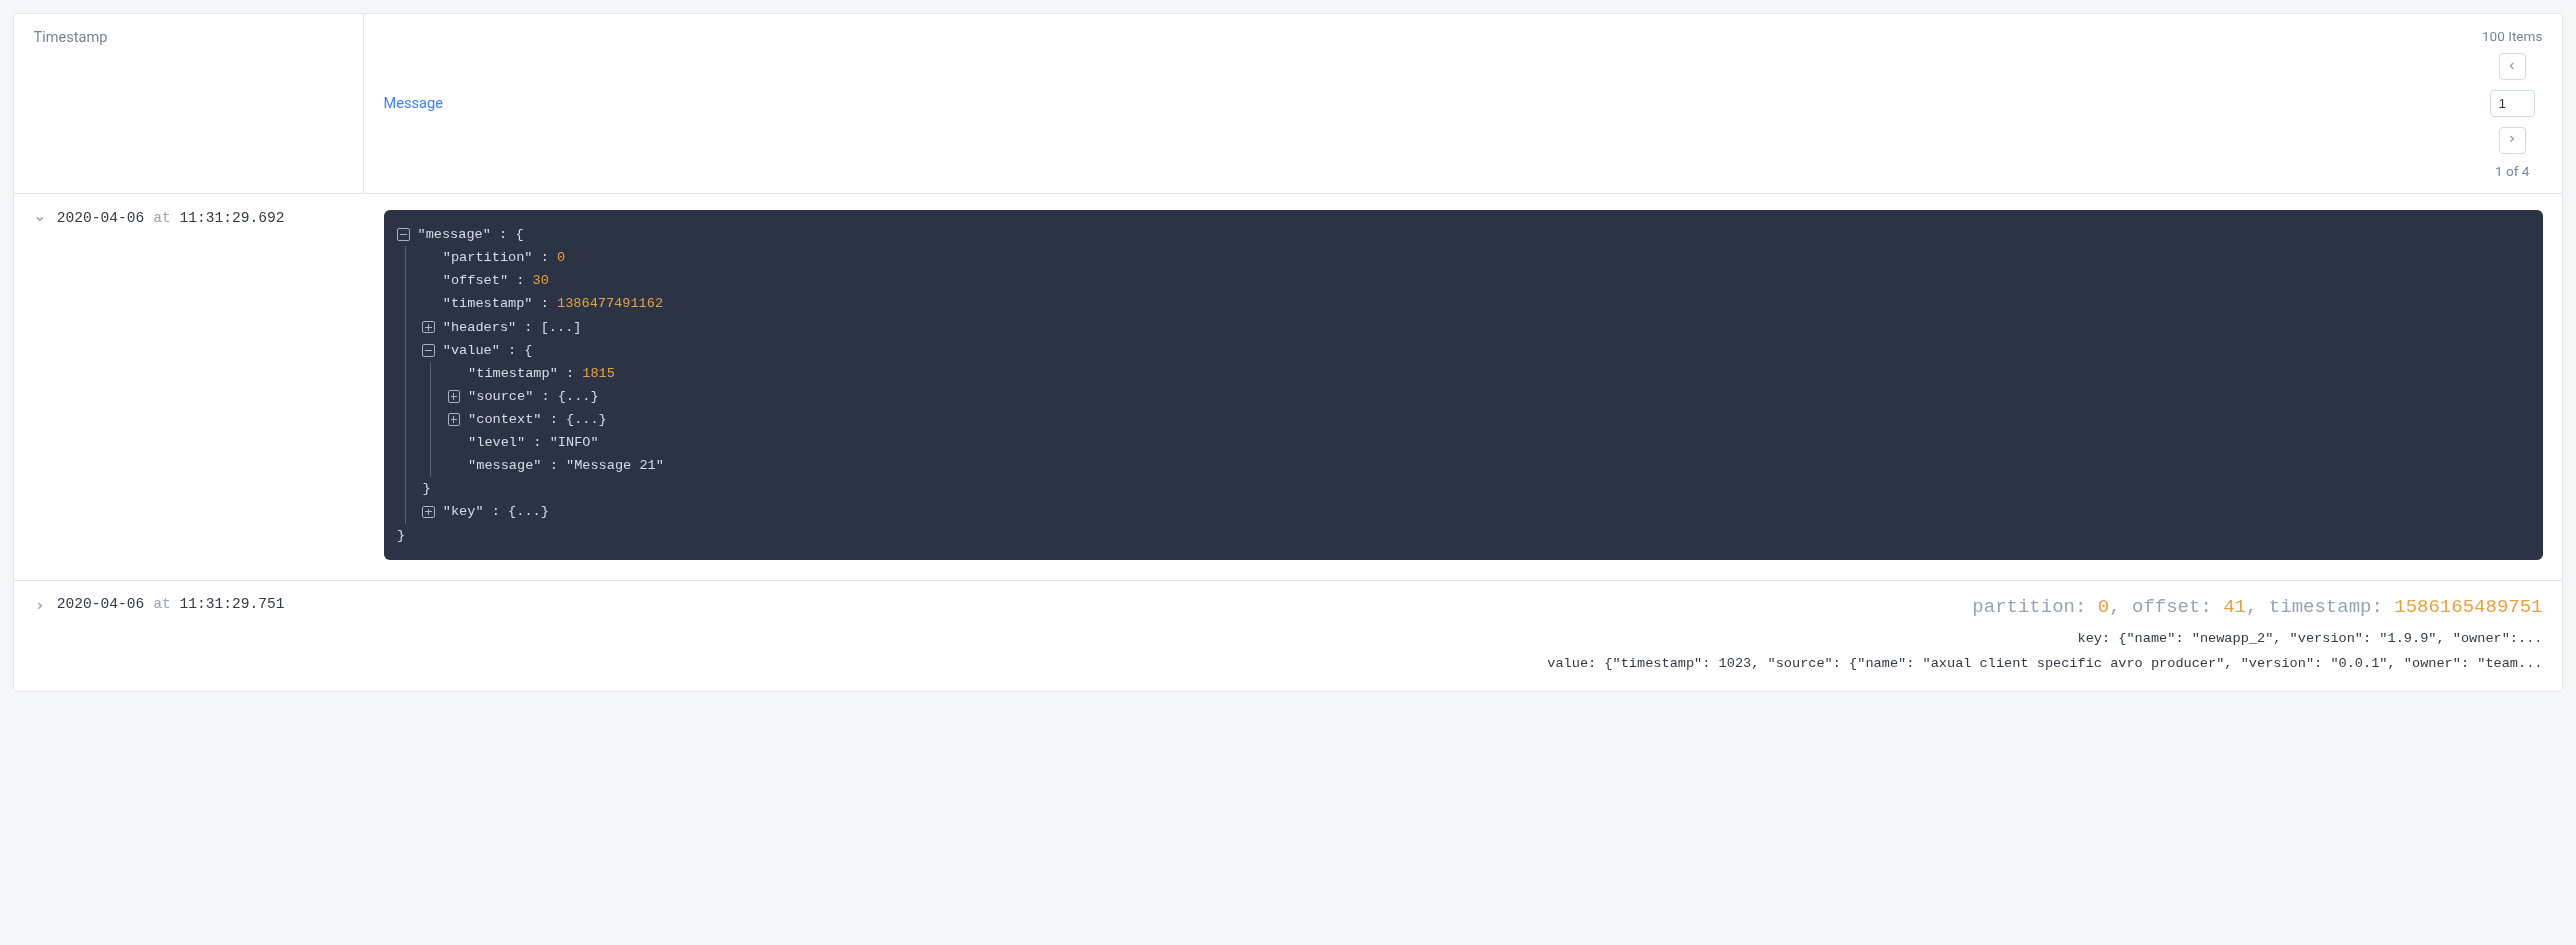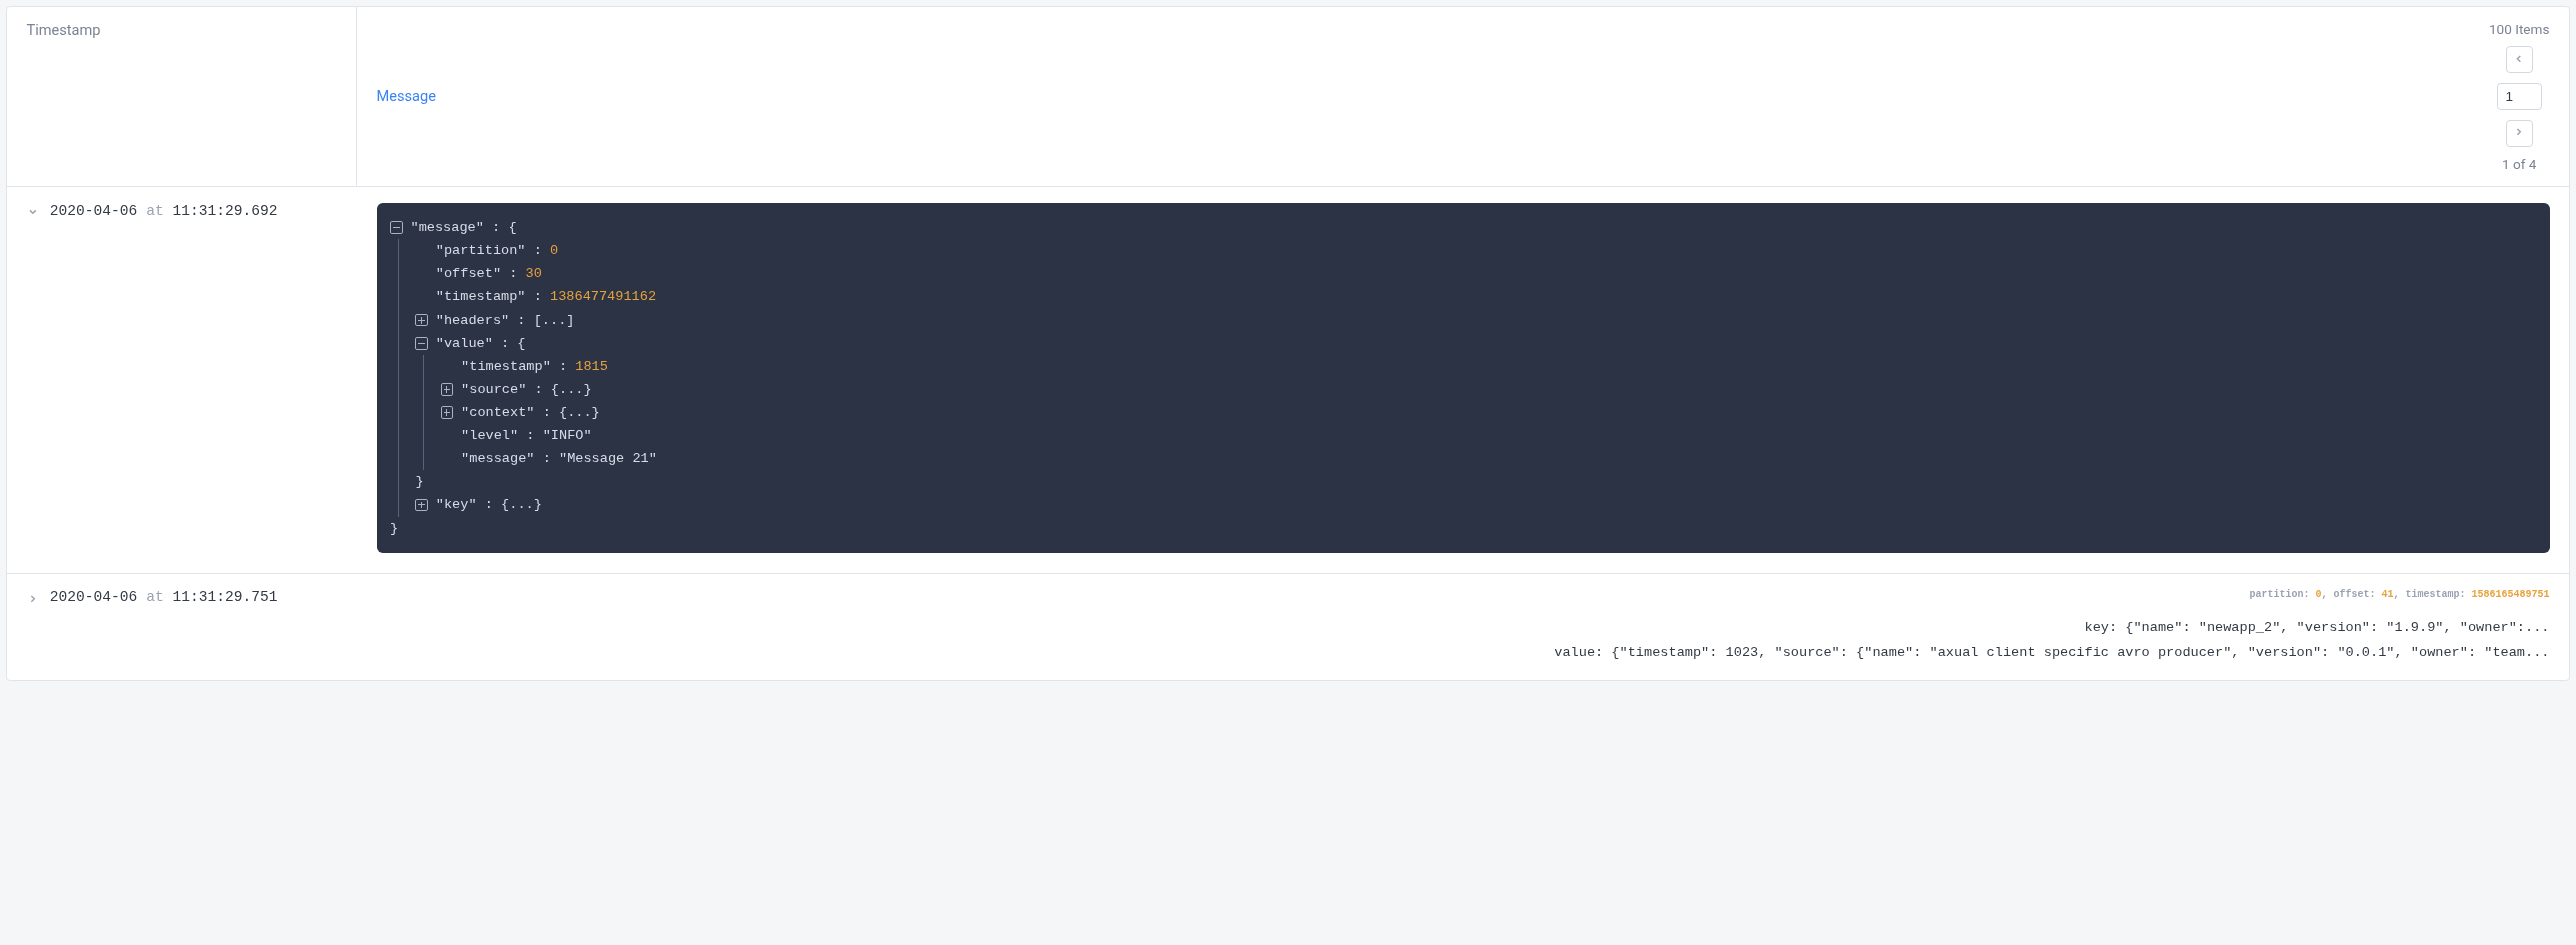--- a/index.html
+++ b/index.html
@@ -5,21 +5,21 @@
   * { box-sizing: border-box; }
   html, body {
     margin: 0;
     padding: 0;
     font-family: -apple-system, BlinkMacSystemFont, "Segoe UI", Roboto, Helvetica, Arial, sans-serif;
     background: #f5f6f8;
     color: #333a45;
     font-size: 13.6px;
   }
   .outer {
-    padding: 6px;
+    padding: 13px;
   }
   .panel {
     background: #fff;
     border: 1px solid #e1e4ea;
     border-radius: 3.9px;
     overflow: hidden;
   }
   .header {
     display: flex;
     border-bottom: 1px solid #e1e4ea;
@@ -170,24 +170,23 @@
   }
   .node-spacer {
     width: 12.6px;
     height: 12.6px;
     display: inline-block;
     margin-right: 7.8px;
     flex-shrink: 0;
   }
   .collapsed-meta {
     font-family: SFMono-Regular, Menlo, Monaco, Consolas, "Liberation Mono", monospace;
-    font-size: 10px;
+    font-size: 19px;
     color: #9aa3b2;
-    margin-bottom: 20px;
-    font-weight: bold;
+    margin-bottom: 13px;
   }
   .collapsed-meta .mn { color: #e8a23d; }
   .collapsed-line {
     font-family: SFMono-Regular, Menlo, Monaco, Consolas, "Liberation Mono", monospace;
     font-size: 13.6px;
     color: #333a45;
     margin-bottom: 9.7px;
     white-space: nowrap;
     overflow: hidden;
     text-overflow: ellipsis;

